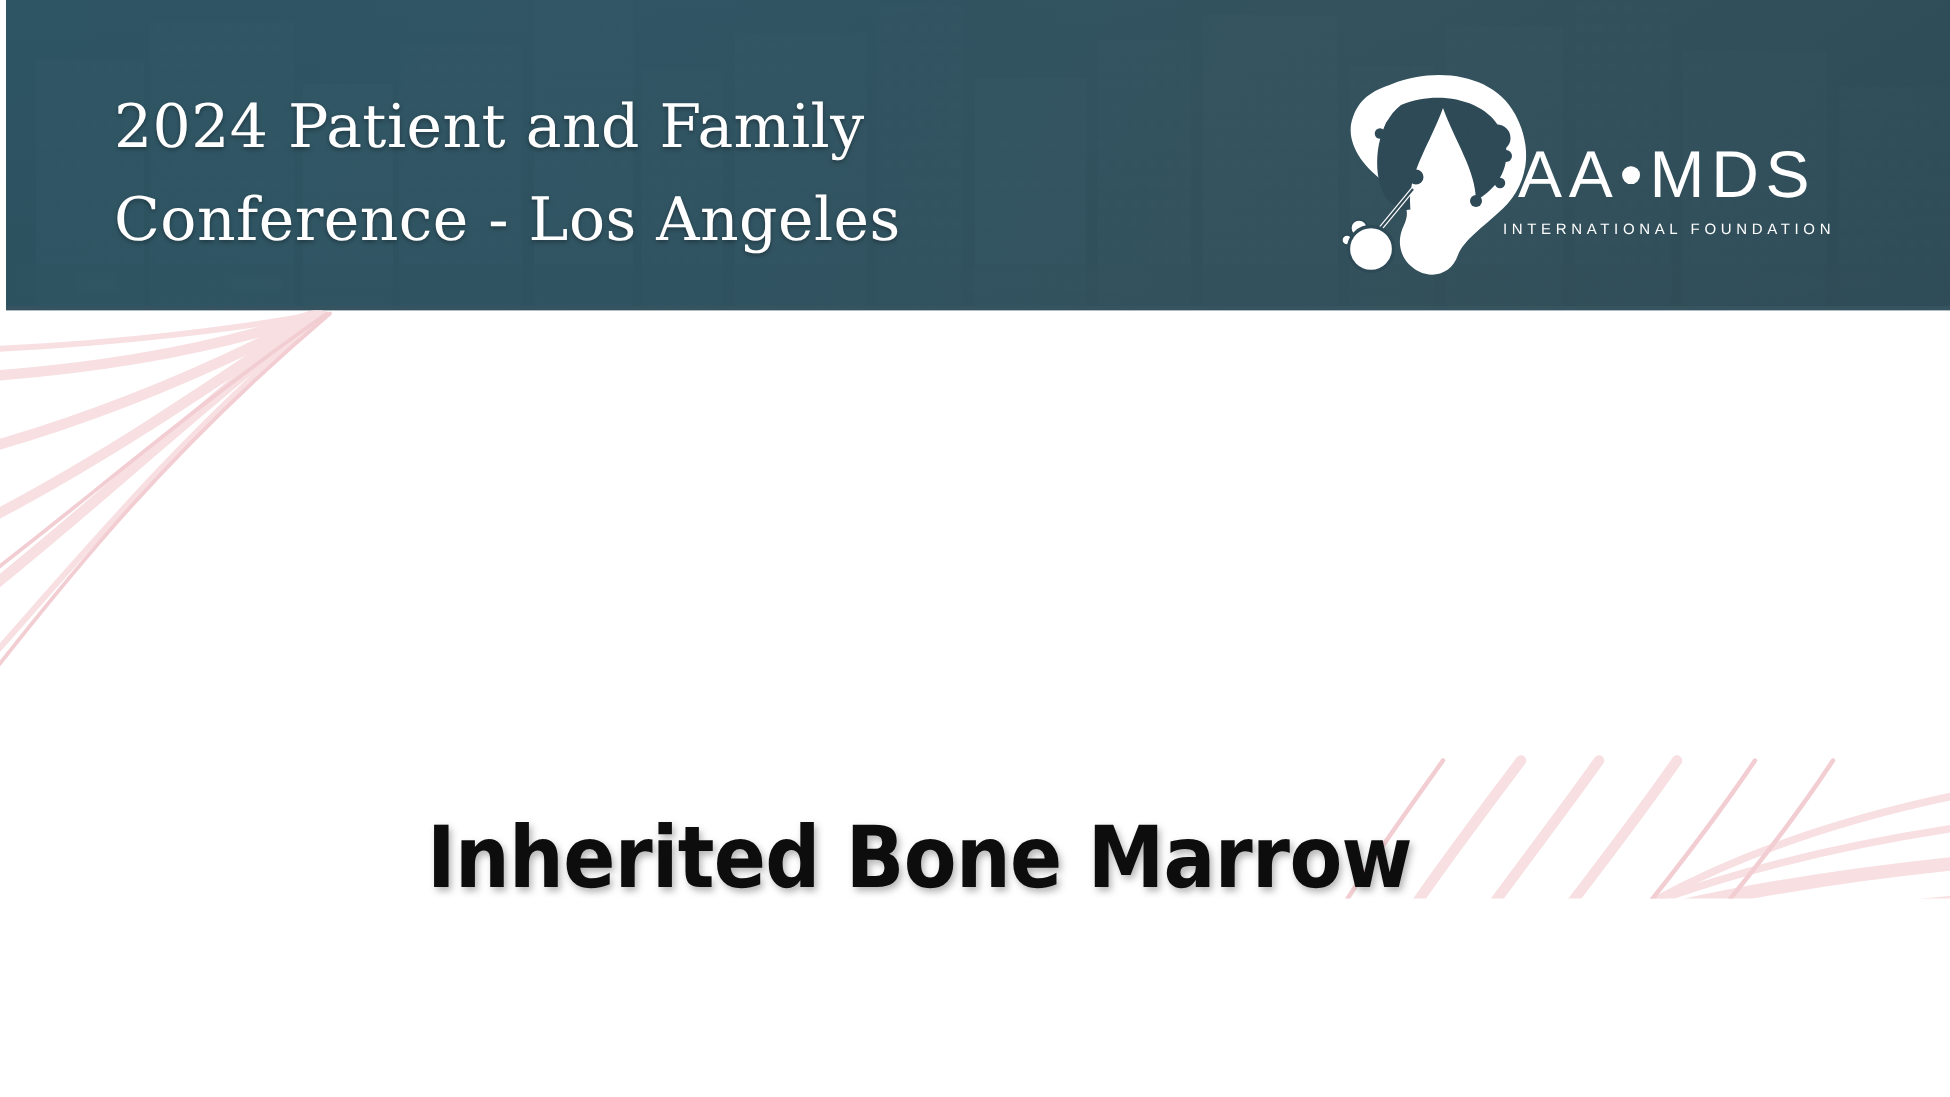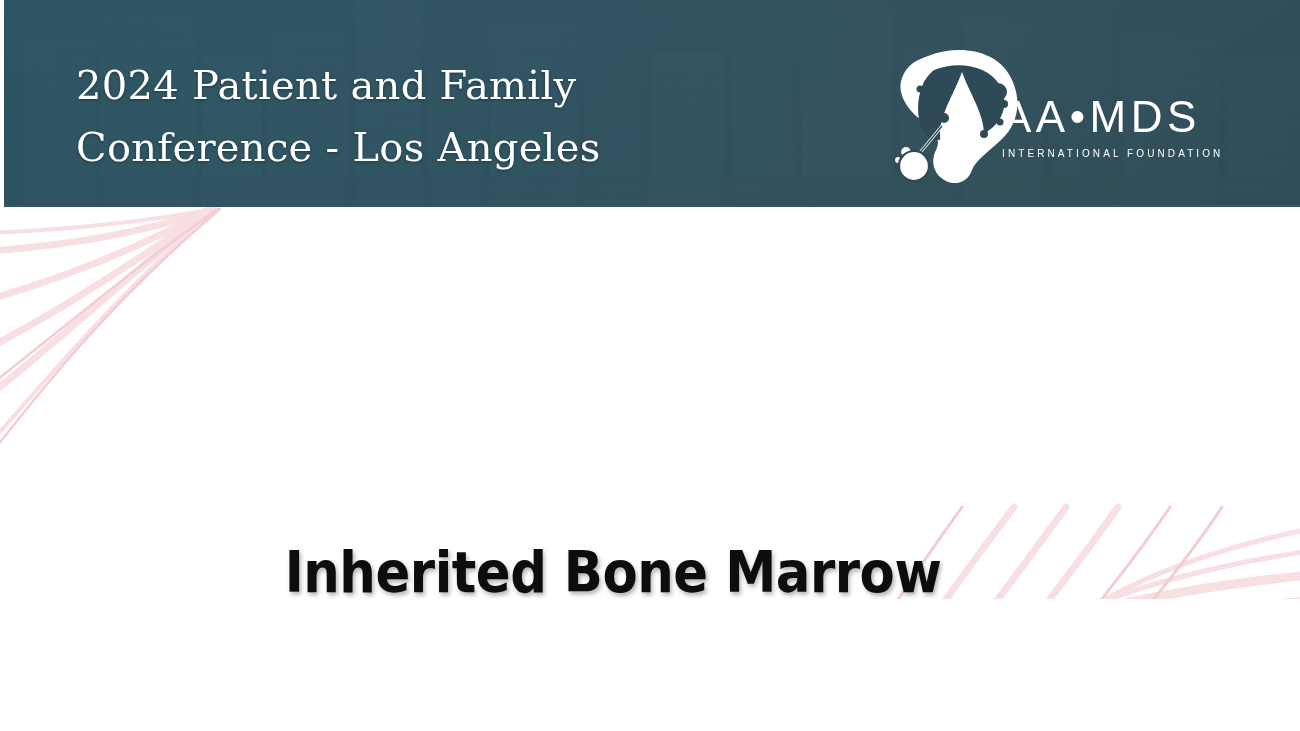--- a/index.html
+++ b/index.html
@@ -87,20 +87,21 @@
     width: 230px;
   }
   .logo-wordmark {
     color: #ffffff;
     font-family: "Liberation Sans", sans-serif;
     font-size: 44px;
     font-weight: 400;
     letter-spacing: 4.5px;
     line-height: 46px;
     white-space: nowrap;
+    margin-left: 10px;
   }
   .logo-tagline {
     color: #ffffff;
     font-family: "Liberation Sans", sans-serif;
     font-size: 10px;
     font-weight: 400;
     letter-spacing: 3.1px;
     line-height: 22px;
     margin-top: 3px;
     white-space: nowrap;

